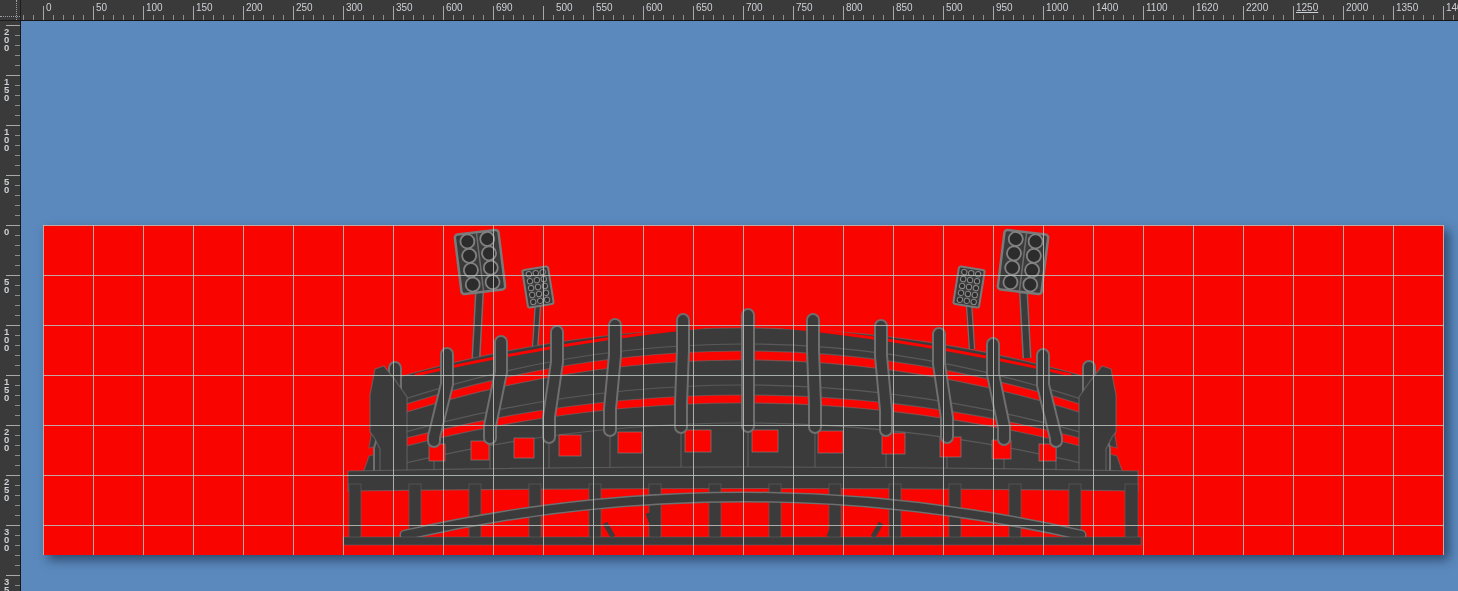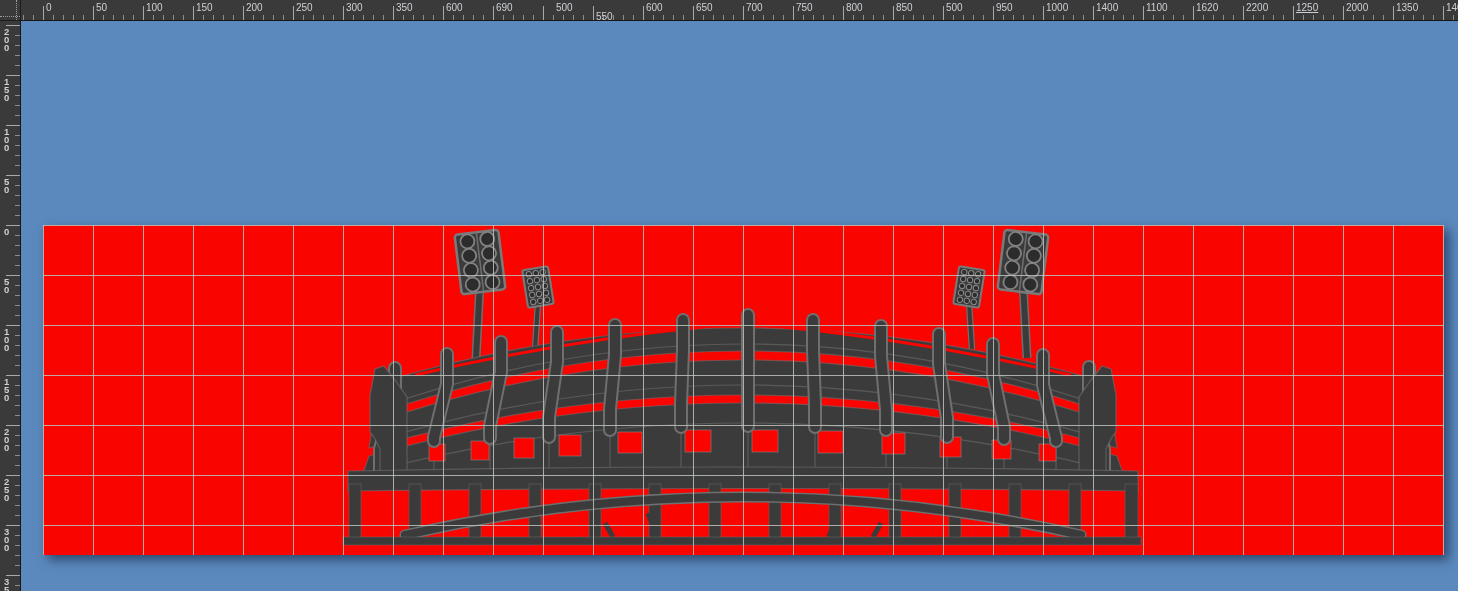--- a/index.html
+++ b/index.html
@@ -164,21 +164,21 @@
       <b class="tlab" style="left: 326px;">300</b>
       <i class="tmaj" style="left: 373px;"></i>
       <b class="tlab" style="left: 376px;">350</b>
       <i class="tmaj" style="left: 423px;"></i>
       <b class="tlab" style="left: 426px;">600</b>
       <i class="tmaj" style="left: 473px;"></i>
       <b class="tlab" style="left: 476px;">690</b>
       <i class="tmaj" style="left: 523px;"></i>
       <b class="tlab" style="left: 536px;">500</b>
       <i class="tmaj" style="left: 573px;"></i>
-      <b class="tlab" style="left: 576px; margin-top: 9px;">550</b>
+      <b class="tlab" style="left: 576px;">550</b>
       <i class="tmaj" style="left: 623px;"></i>
       <b class="tlab" style="left: 626px;">600</b>
       <i class="tmaj" style="left: 673px;"></i>
       <b class="tlab" style="left: 676px;">650</b>
       <i class="tmaj" style="left: 723px;"></i>
       <b class="tlab" style="left: 726px;">700</b>
       <i class="tmaj" style="left: 773px;"></i>
       <b class="tlab" style="left: 776px;">750</b>
       <i class="tmaj" style="left: 823px;"></i>
       <b class="tlab" style="left: 826px;">800</b>

